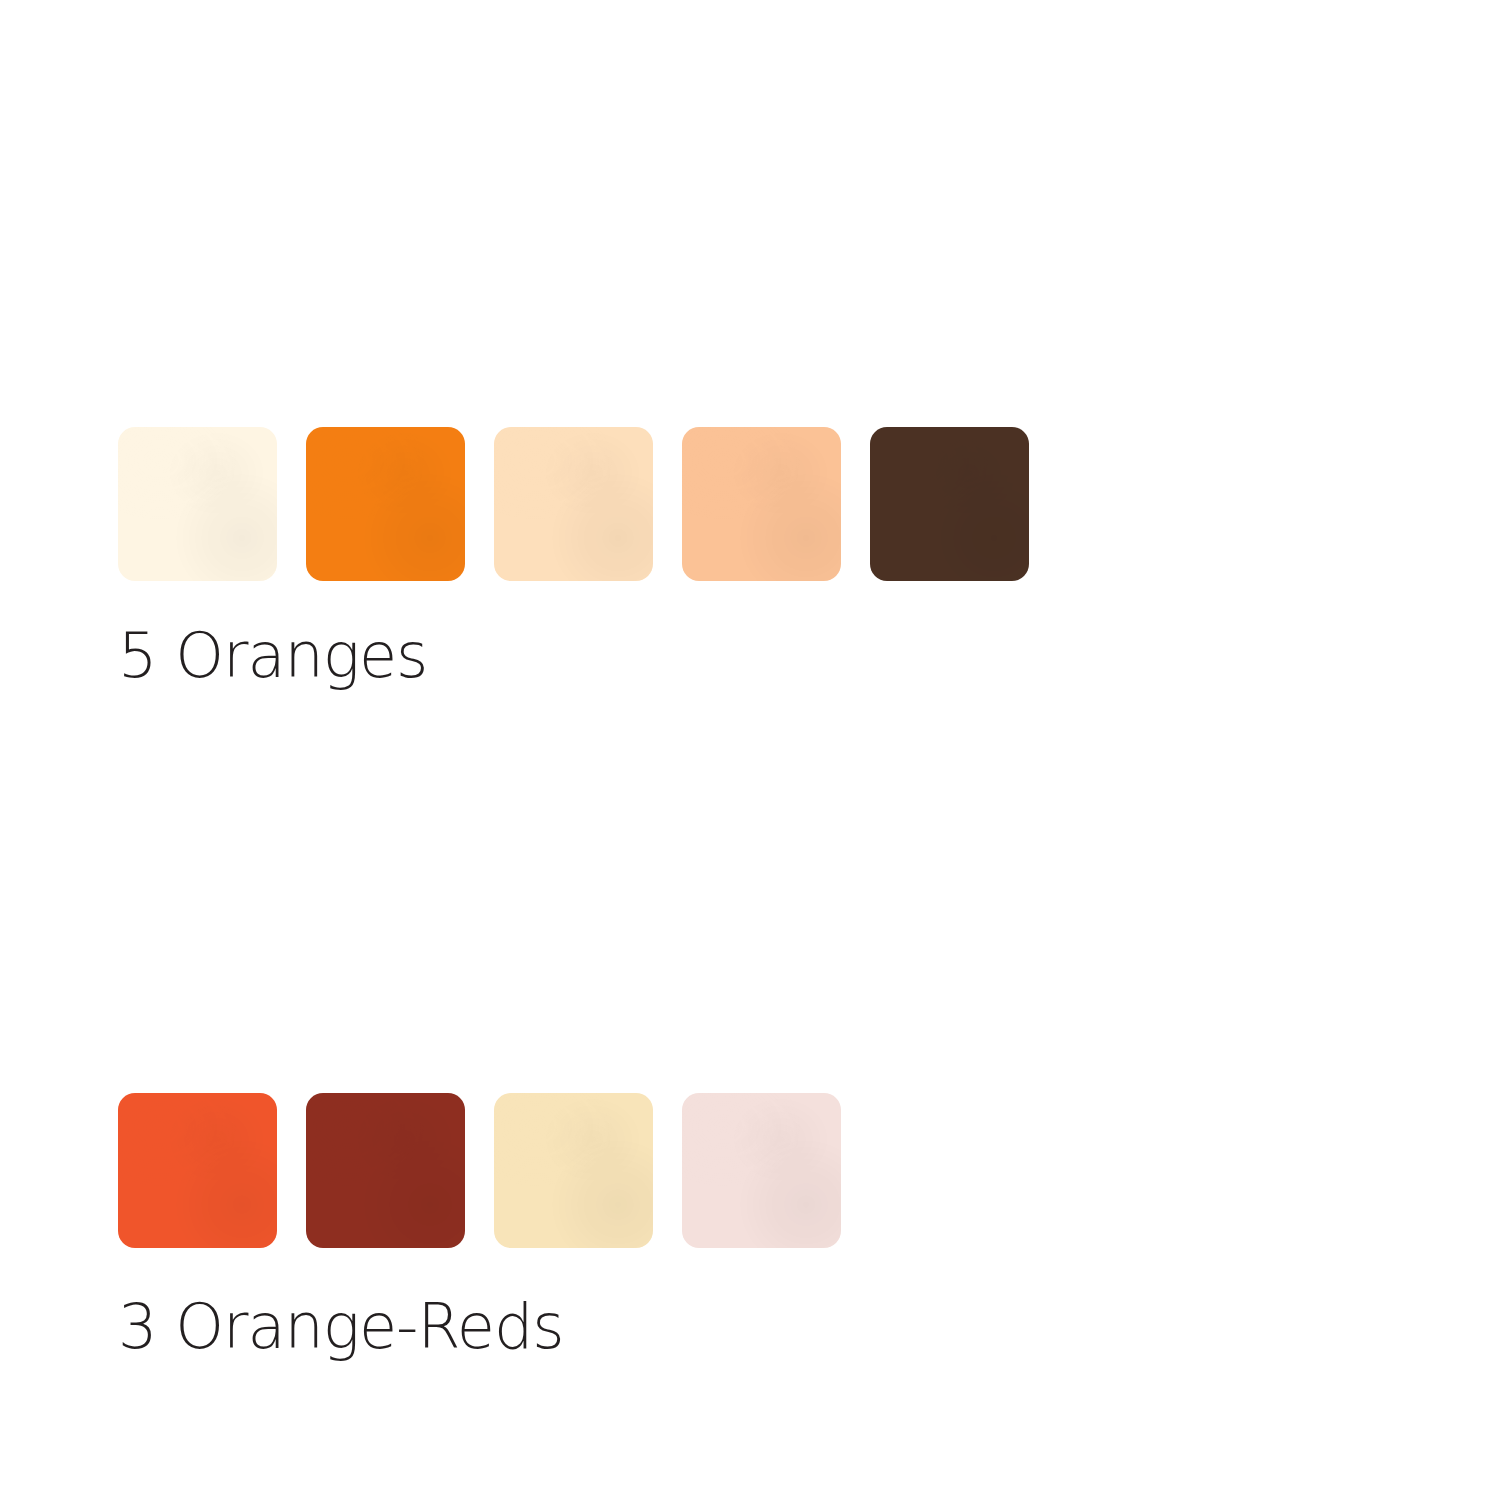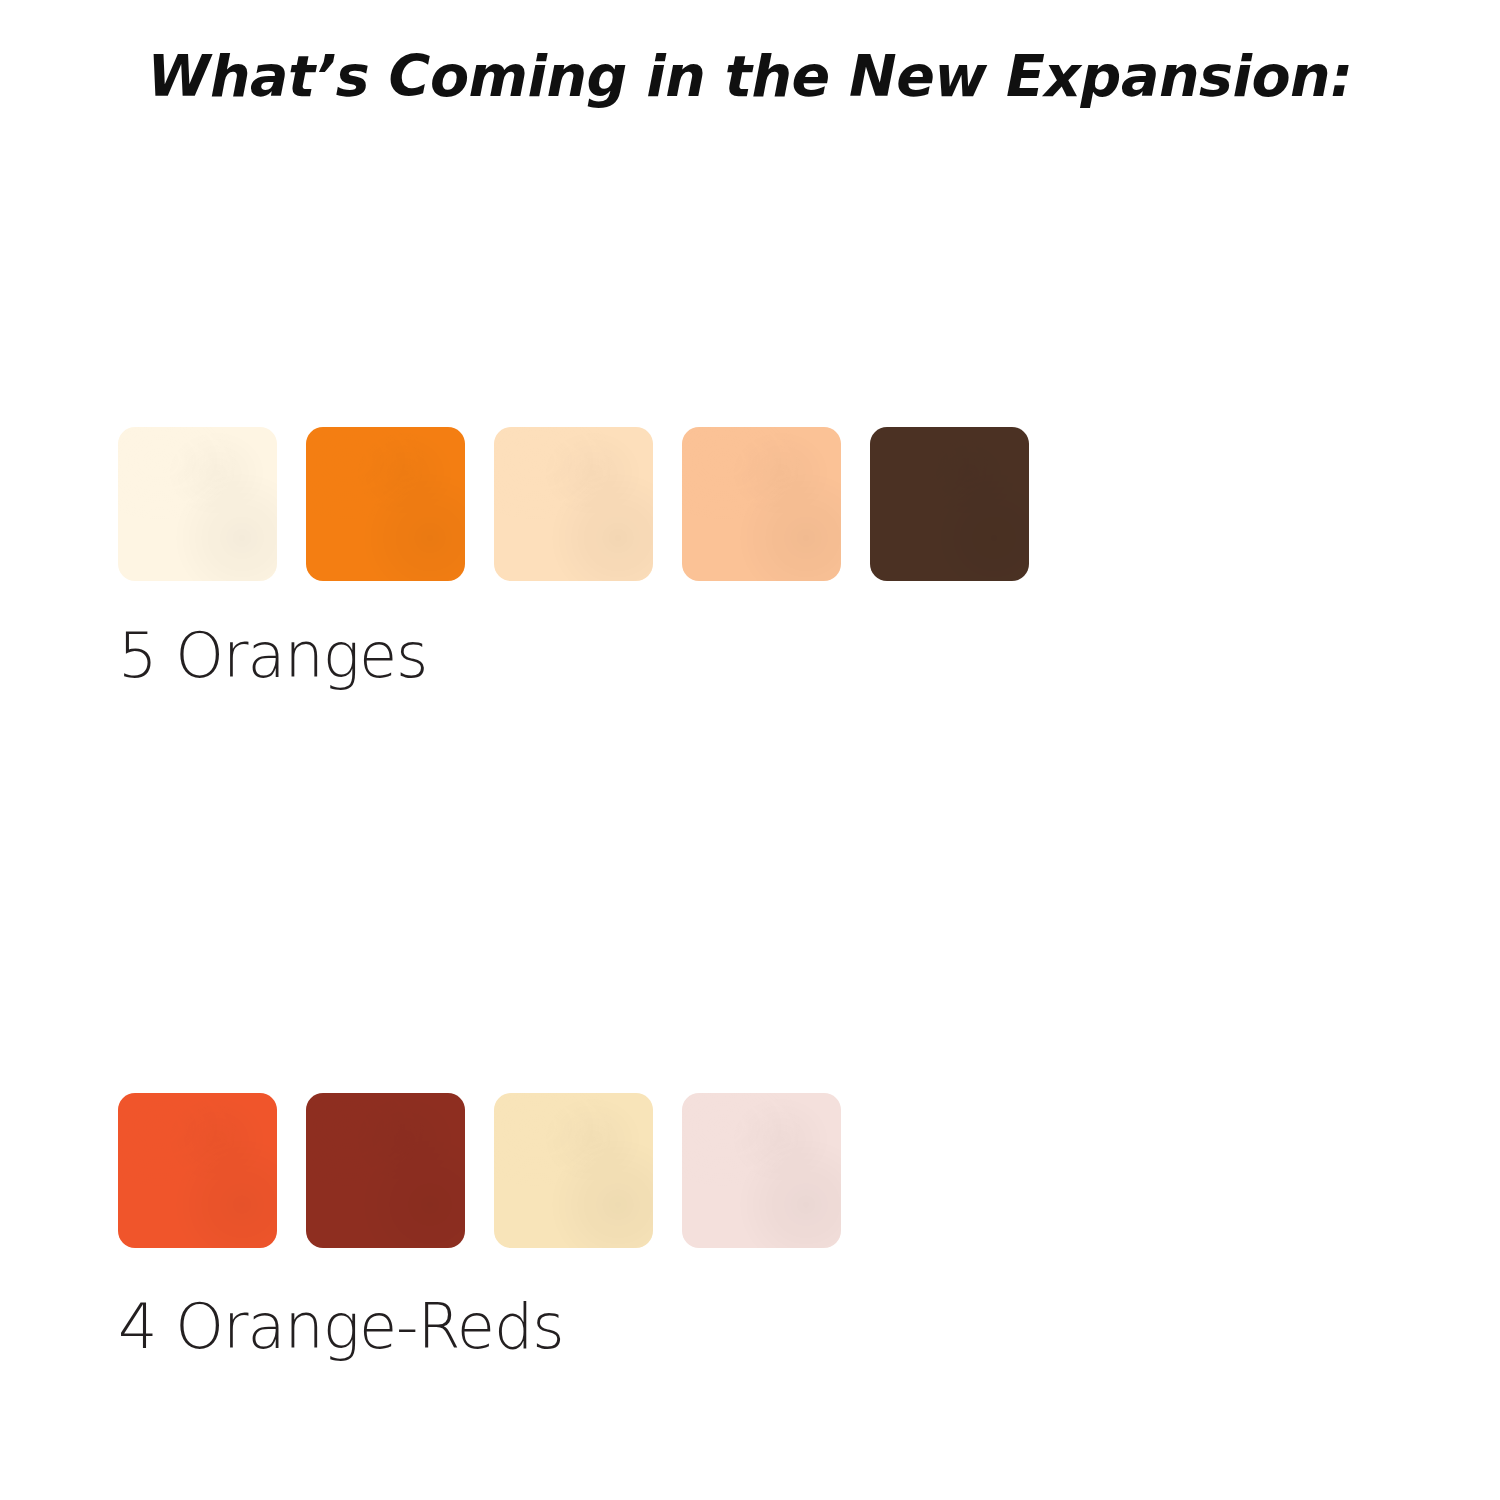--- a/index.html
+++ b/index.html
@@ -95,36 +95,35 @@
   }
   .group--orangereds .group-label {
     margin-top: 48px;
   }
 </style>
 </head>
 <body style="background-color: rgb(255, 255, 255);">
 
 <div class="page">
 
-  <div class="title">What’s Coming in the New Expansion:</div>
 
   <div class="group group--oranges">
     <div class="swatch-row">
         <div class="swatch" style="background-color: rgb(254, 245, 227);"></div>
         <div class="swatch" style="background-color: rgb(244, 126, 18);"></div>
         <div class="swatch" style="background-color: rgb(253, 223, 187);"></div>
         <div class="swatch" style="background-color: rgb(251, 194, 150);"></div>
         <div class="swatch" style="background-color: rgb(75, 49, 35);"></div>
       </div>
     <div class="group-label">5 Oranges</div>
   </div>
 
   <div class="group group--orangereds">
     <div class="swatch-row">
         <div class="swatch" style="background-color: rgb(240, 85, 43);"></div>
         <div class="swatch" style="background-color: rgb(142, 46, 32);"></div>
         <div class="swatch" style="background-color: rgb(248, 228, 185);"></div>
         <div class="swatch" style="background-color: rgb(244, 224, 220);"></div>
       </div>
-    <div class="group-label">4 Orange-Reds</div>
+    <div class="group-label">3 Orange-Reds</div>
   </div>
 
 </div>
 
 </body></html>

